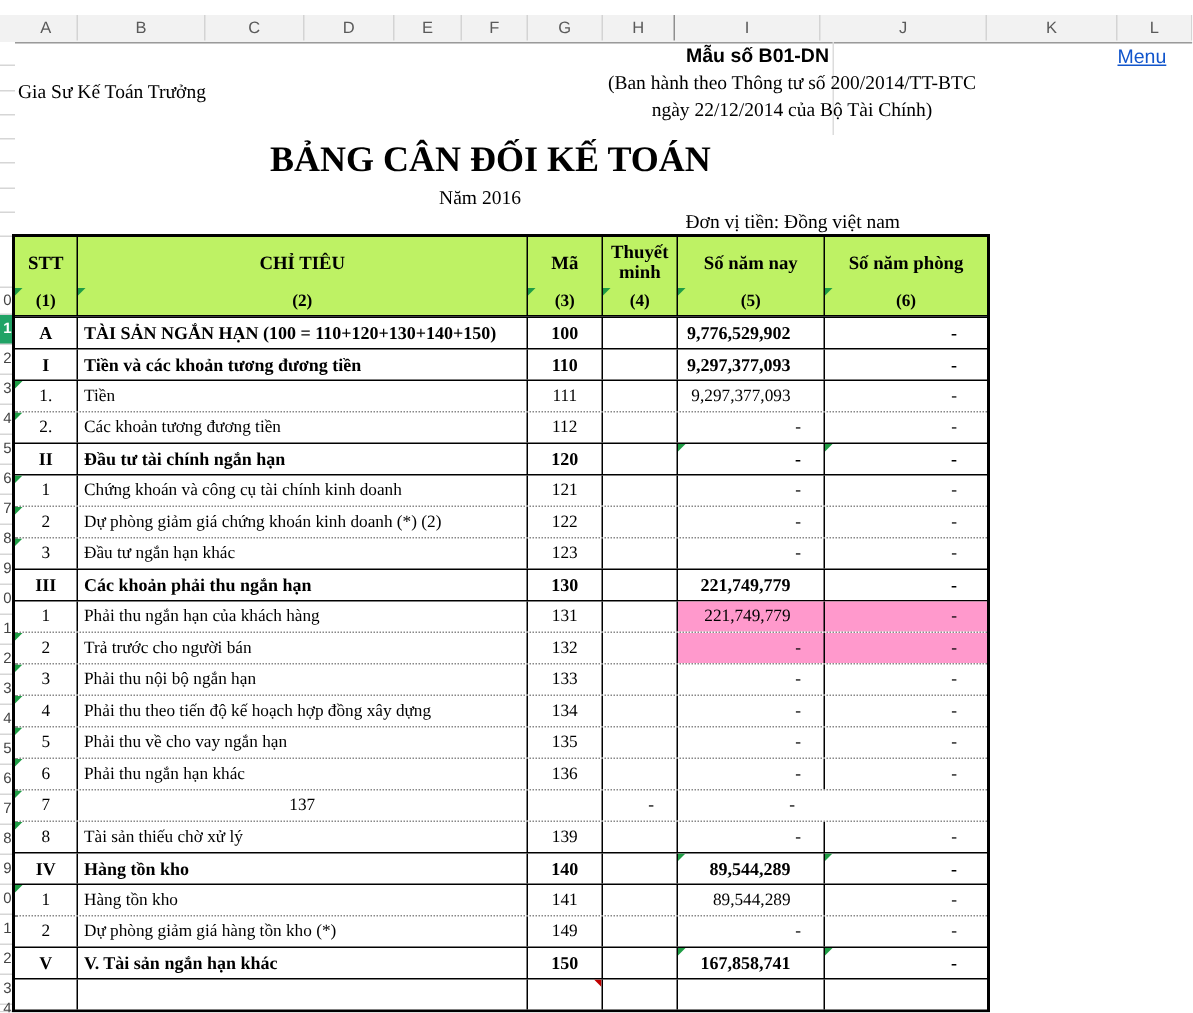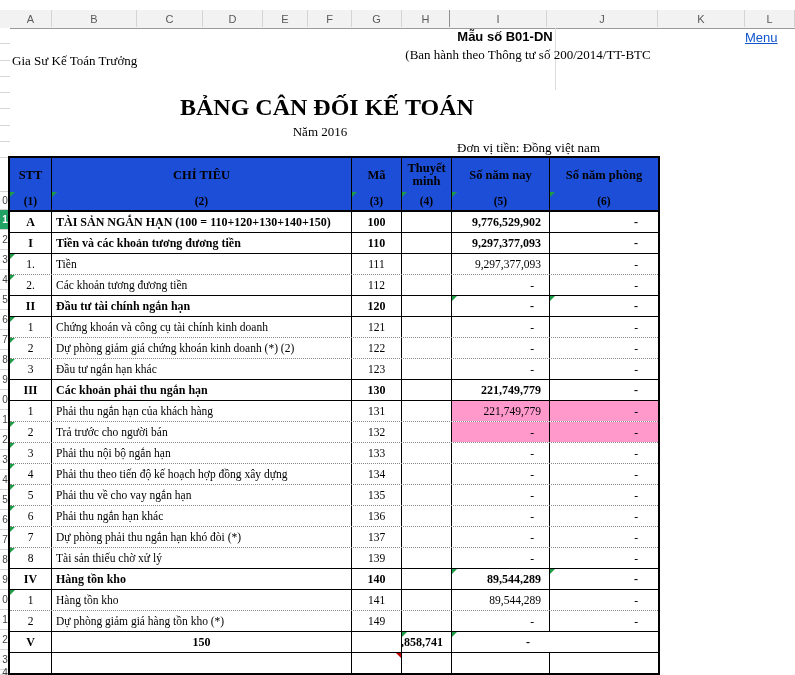--- a/index.html
+++ b/index.html
@@ -34,32 +34,32 @@
   #btitle{left:180px;top:94px;width:280px;text-align:center;font-weight:bold;font-size:24px;}
   #byear{left:180px;top:124px;width:280px;text-align:center;font-size:13px;}
   #curnote{left:457px;top:140px;font-size:13px;}
   
   #bstable{position:absolute;left:8px;top:156px;width:652px;height:519px;border:2px solid #000;
            box-sizing:border-box;background:#fff;}
   .trow{display:grid;grid-template-columns:42px 300px 50px 50px 98px 108px;position:relative;}
   .tc{position:relative;box-sizing:border-box;border-right:1px solid #000;display:flex;
       align-items:center;font-size:11.5px;overflow:hidden;}
   .tc:last-child{border-right:none;}
-  .hrow1 .tc,.hrow2 .tc{background:#1d4ed8;justify-content:center;text-align:center;font-weight:bold;}
+  .hrow1 .tc,.hrow2 .tc{background:#bef264;justify-content:center;text-align:center;font-weight:bold;}
   .hrow1{height:34px;}
   .hrow1 .tc{font-size:12.5px;line-height:13px;white-space:pre-line;}
   .hrow2{height:18px;border-bottom:1px solid #000;}
   .hrow2 .tc{font-size:11.5px;}
   .drow{height:20px;}
   .bt-solid{border-top:1px solid #000;}
   .bt-dotted{border-top:1px dotted #888;}
   .c0{justify-content:center;}
   .c1{padding-left:4px;}
   .c2{justify-content:center;}
-  .c4,.c5{justify-content:flex-end;padding-right:8px;}
+  .c4,.c5{justify-content:flex-end;padding-right:22px;}
   .c4.dash{padding-right:15px;}
   .c5.dash{padding-right:20px;}
   .section .tc{font-weight:bold;font-size:12px;}
   .pink{background:#FF99CC;}
   .active-cell{box-shadow:inset 0 0 0 2px #217346;}
   .tri-g{position:absolute;top:0;left:0;width:0;height:0;
          border-top:5px solid #1F9D45;border-right:5px solid transparent;}
   .tri-r{position:absolute;top:0;right:0;width:0;height:0;
          border-top:5px solid #C00000;border-left:5px solid transparent;}
 </style>
@@ -122,20 +122,21 @@
       <div class="rnum" style="top: 622px; height: 20px;">3</div>
       <div class="rnum" style="top: 642px; height: 5px;">4</div>
     </div>
 
   <div class="gridv" style="left:555px;top:28px;height:62px;"></div>
 
   <div class="txt" id="company">Gia Sư Kế Toán Trưởng</div>
   <div class="txt" id="formno">Mẫu số B01-DN</div>
   <div class="txt" id="menulink">Menu</div>
   <div class="txt" id="issued1">(Ban hành theo Thông tư số 200/2014/TT-BTC</div>
+  <div class="txt" id="issued2">ngày 22/12/2014 của Bộ Tài Chính)</div>
   <div class="txt" id="btitle">BẢNG CÂN ĐỐI KẾ TOÁN</div>
   <div class="txt" id="byear">Năm 2016</div>
   <div class="txt" id="curnote">Đơn vị tiền: Đồng việt nam</div>
 
   <div id="bstable">
     <div class="trow hrow1">
         <div class="tc">STT</div>
         <div class="tc">CHỈ TIÊU</div>
         <div class="tc">Mã</div>
         <div class="tc">Thuyết minh</div>
@@ -479,23 +480,20 @@
           </div>
           <div class="tc c5 dash">
             <span>-</span>
           </div>
         </div>
         <div class="trow drow bt-dotted">
           <div class="tc c0">
             <span>7</span>
             <div class="tri-g"></div>
           </div>
-          <div class="tc c1">
-            <span>Dự phòng phải thu ngắn hạn khó đòi (*)</span>
-          </div>
           <div class="tc c2">
             <span>137</span>
           </div>
           <div class="tc c3">
             <span></span>
           </div>
           <div class="tc c4 dash">
             <span>-</span>
           </div>
           <div class="tc c5 dash">
@@ -582,20 +580,23 @@
           <div class="tc c4 dash">
             <span>-</span>
           </div>
           <div class="tc c5 dash">
             <span>-</span>
           </div>
         </div>
         <div class="trow drow section bt-solid">
           <div class="tc c0">
             <span>V</span>
+          </div>
+          <div class="tc c1">
+            <span>V. Tài sản ngắn hạn khác</span>
           </div>
           <div class="tc c2">
             <span>150</span>
           </div>
           <div class="tc c3">
             <span></span>
           </div>
           <div class="tc c4">
             <span>167,858,741</span>
             <div class="tri-g"></div>

